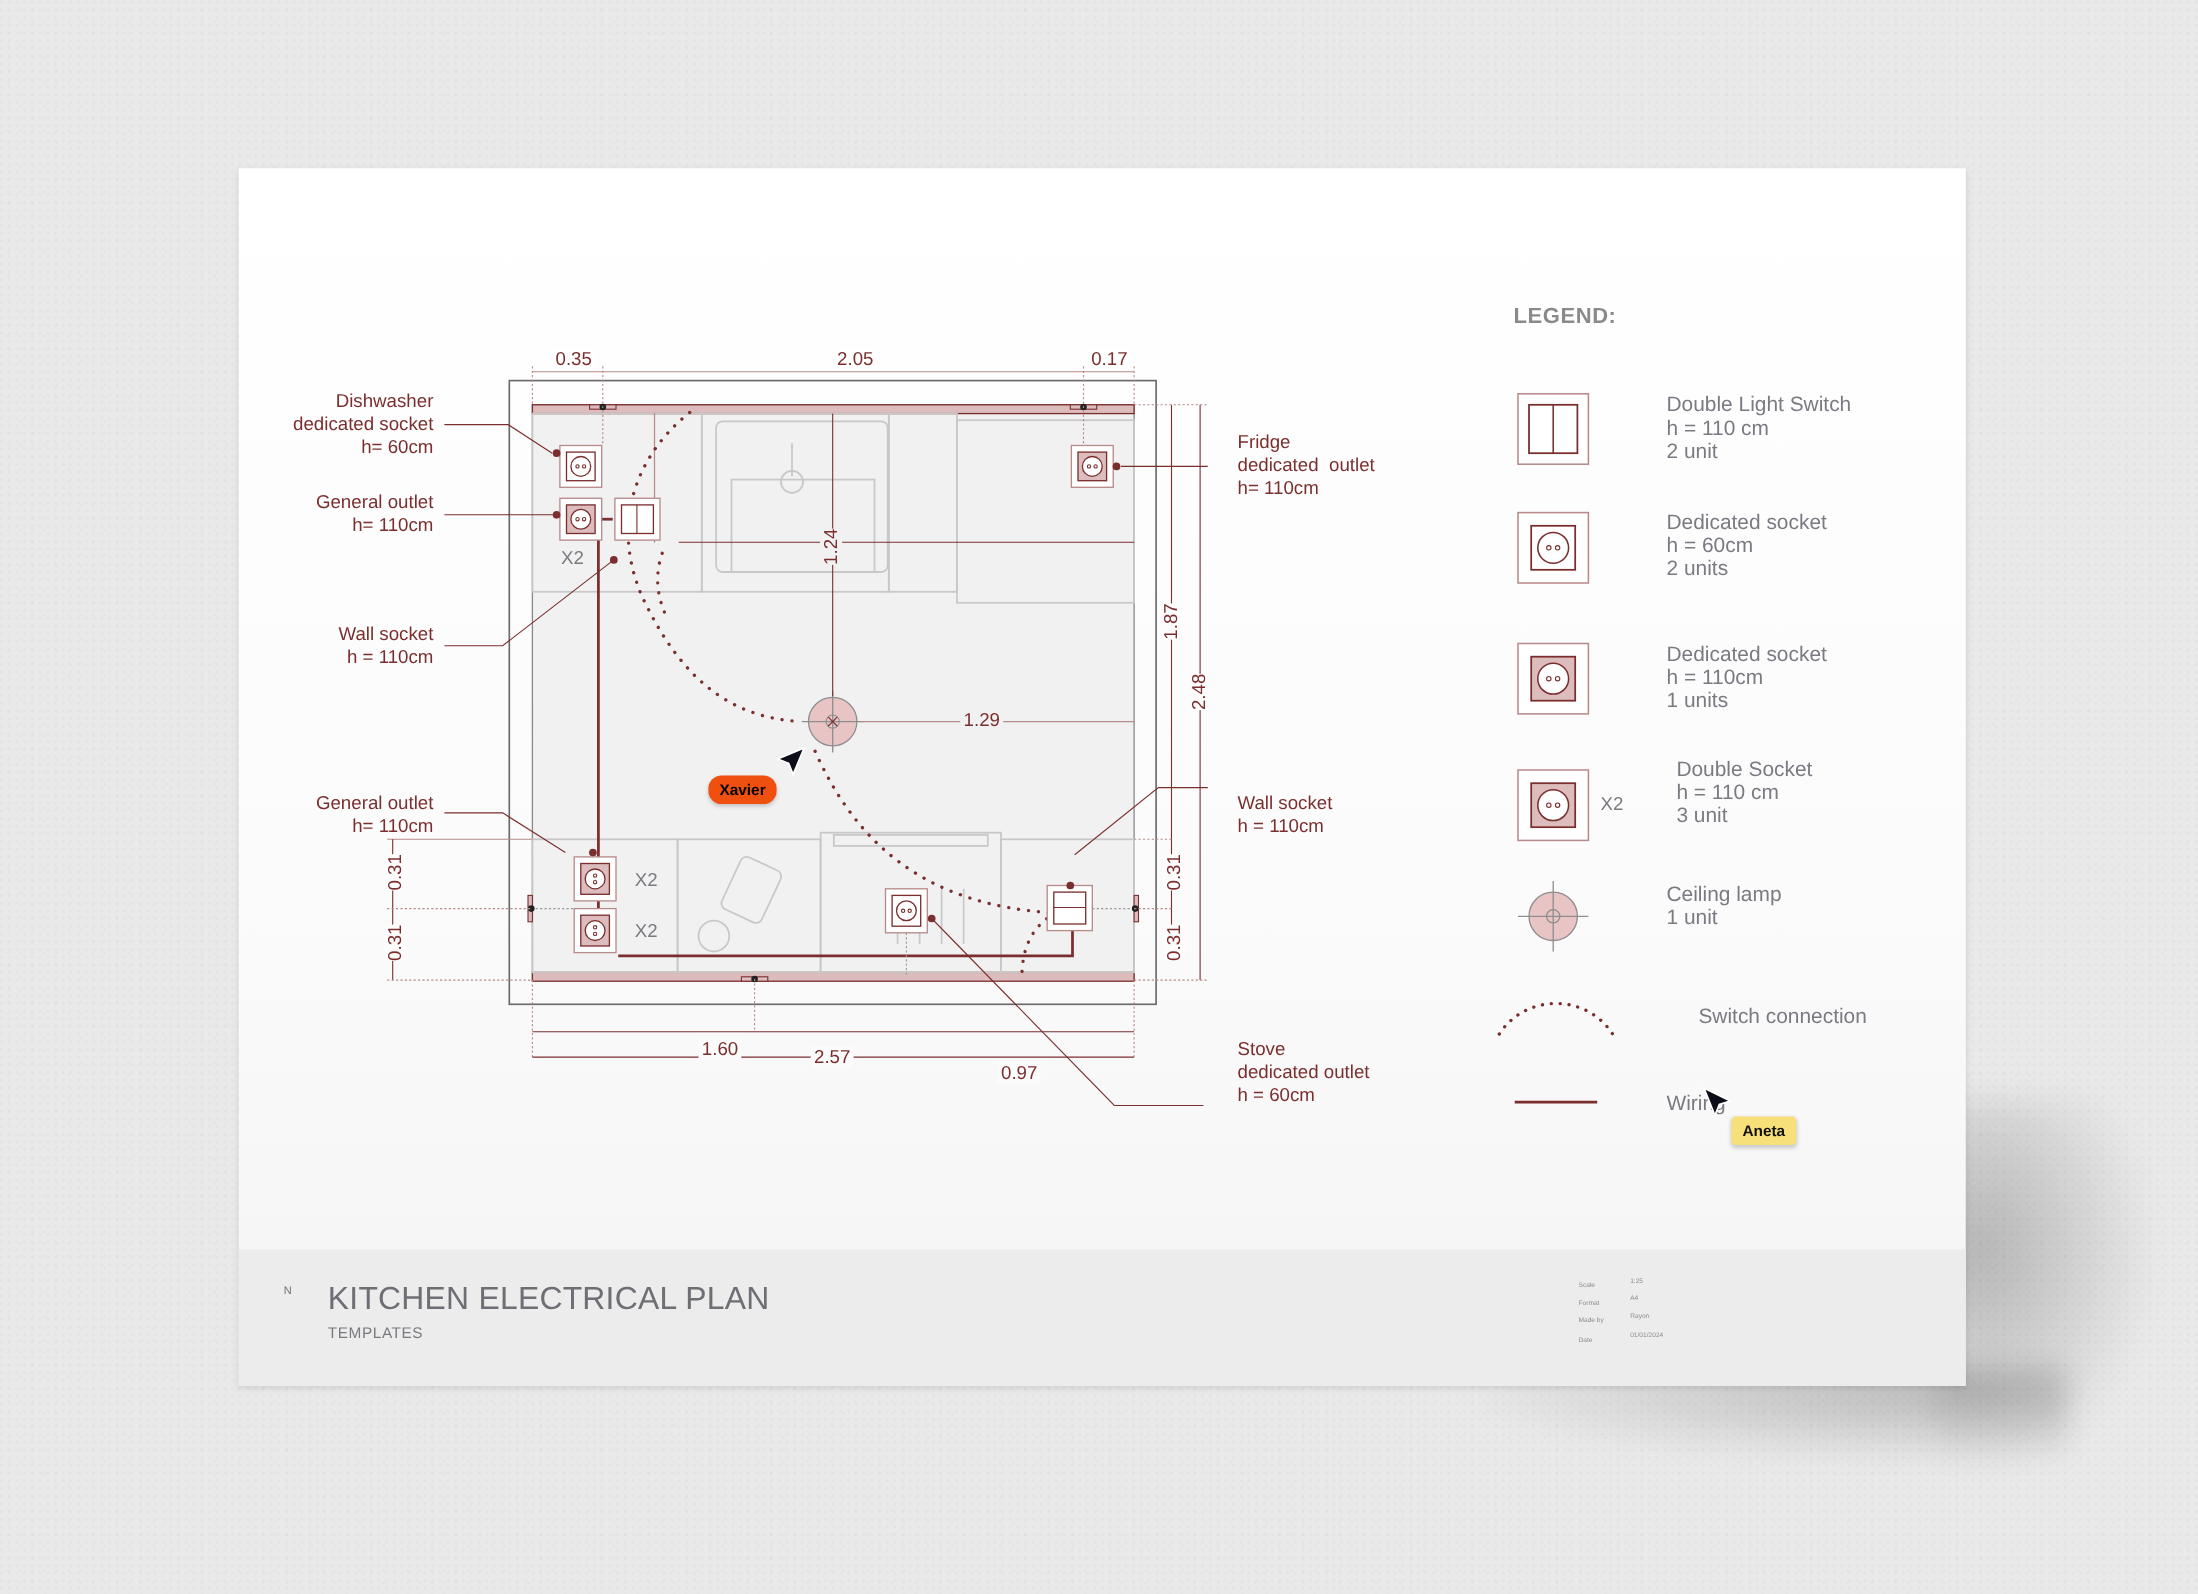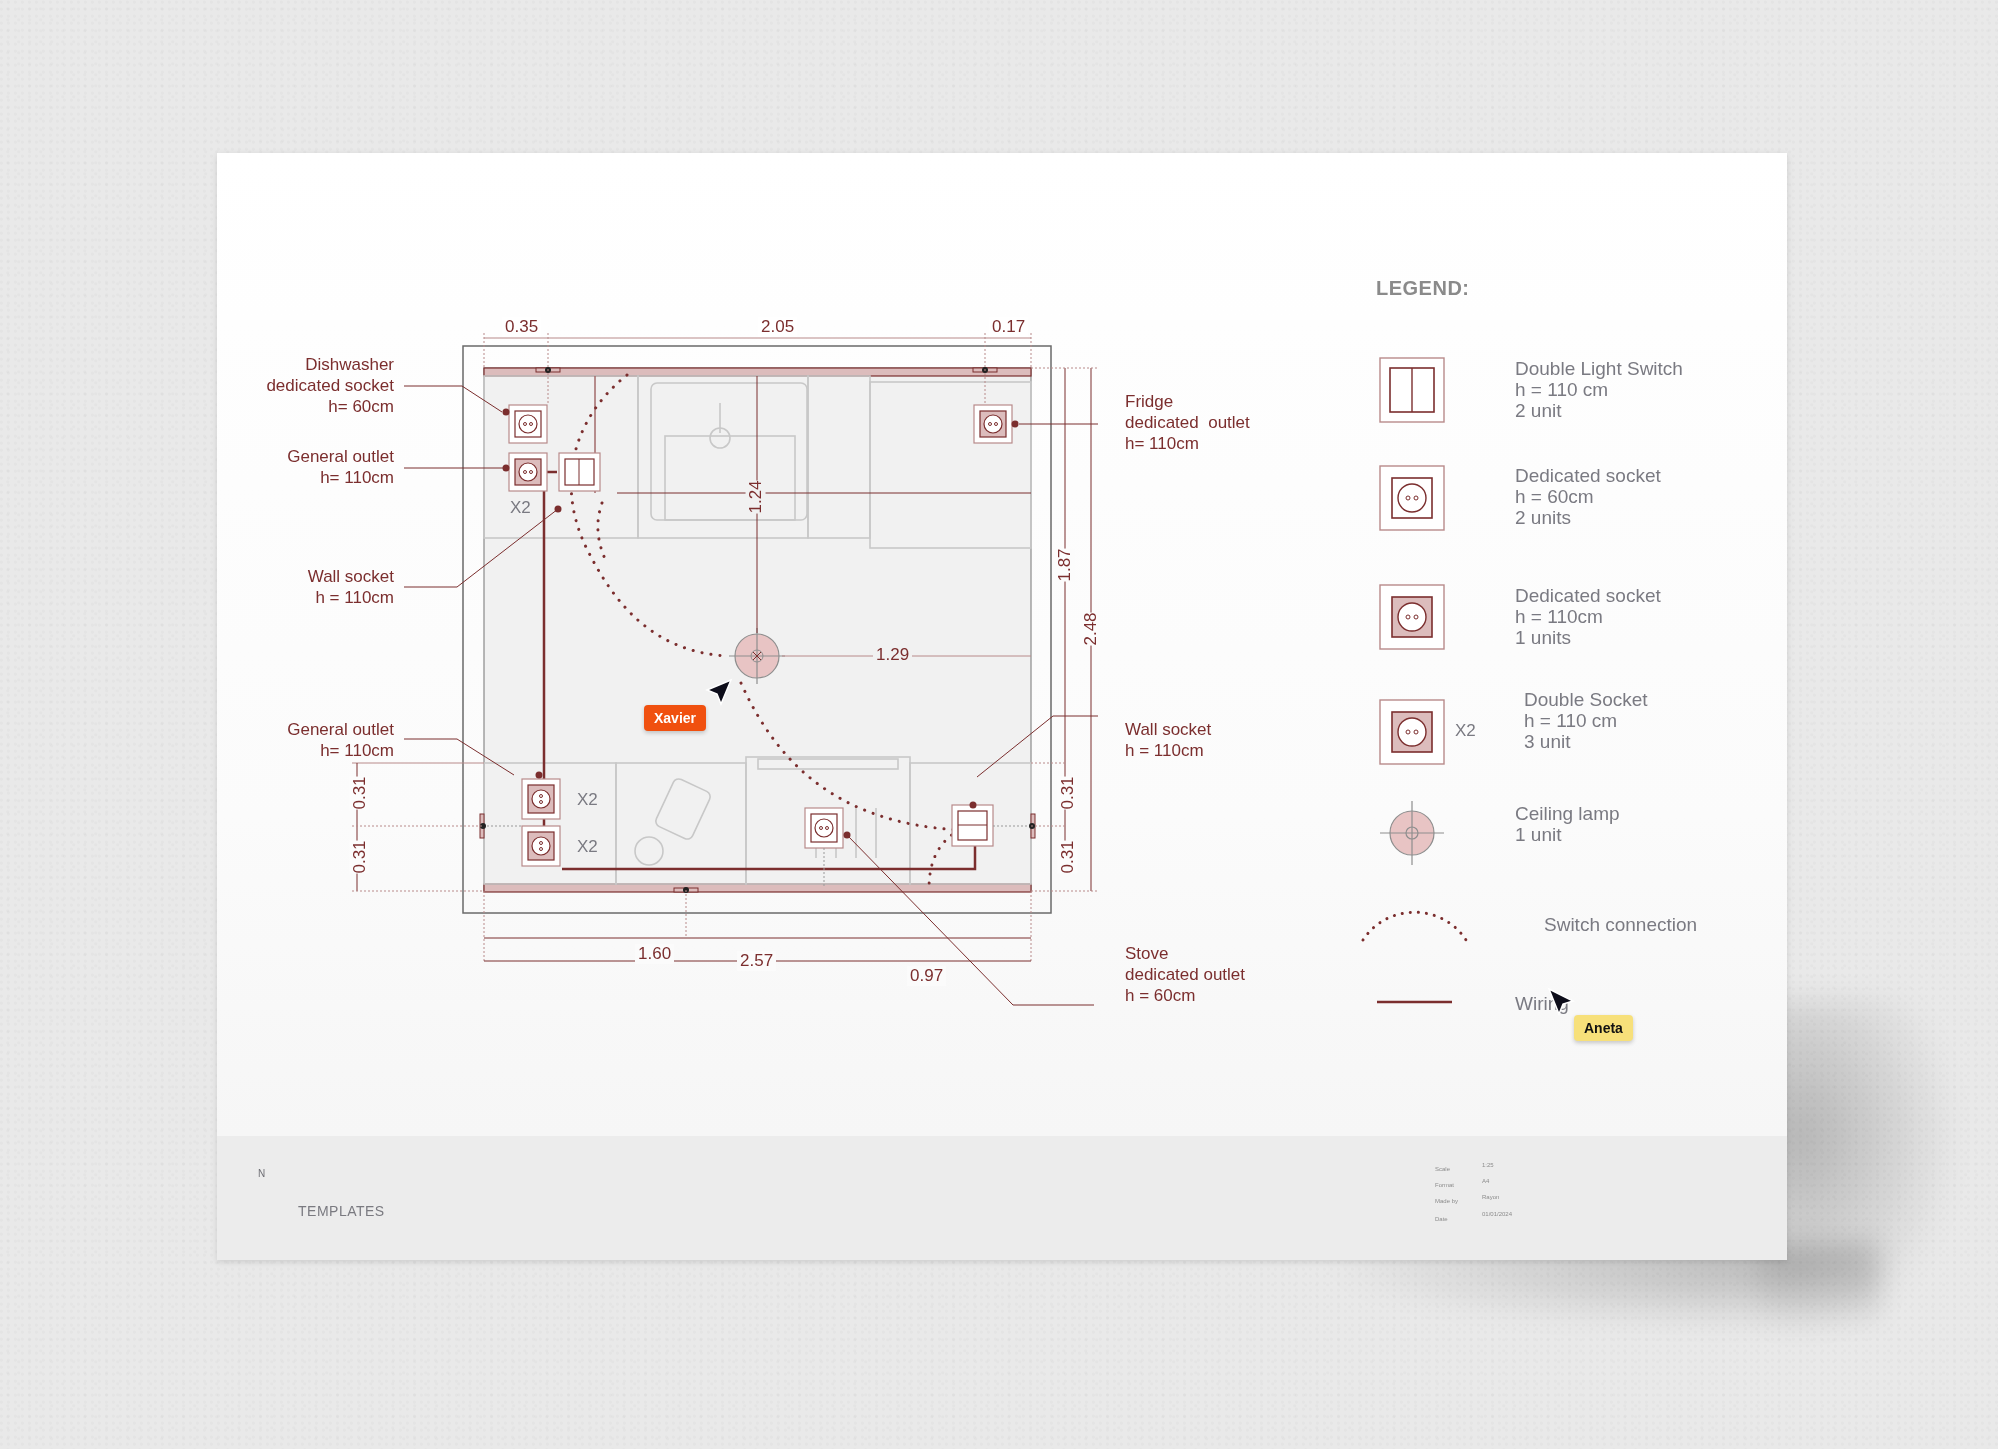--- a/index.html
+++ b/index.html
@@ -62,21 +62,21 @@
   }
   .meta-key, .meta-val {
     position: absolute; font-family: "Liberation Sans", sans-serif; font-size: 6px; color: #8c8c8c;
   }
   .cursor { position: absolute; }
   .tag {
     position: absolute; font-family: "Liberation Sans", sans-serif; font-weight: bold;
     font-size: 14px; padding: 5px 10px; border-radius: 4px;
     box-shadow: 0 2px 4px rgba(0,0,0,0.2);
   }
-  .tag.xavier { background: #f0500f; color: #ffffff; }
+  .tag.xavier { background: #f0500f; color: #000000; border-radius: 12px; }
   .tag.aneta { background: #f7e07a; color: #111; }
   .x2 {
     position: absolute; font-family: "Liberation Sans", sans-serif; font-size: 17px; color: #7a7a82;
   }
   .dim {
     position: absolute; font-family: "Liberation Sans", sans-serif; font-size: 17px; color: #7b2e2e;
     background: transparent;
   }
   .dim.v { transform: rotate(-90deg); transform-origin: center; }
 </style>
@@ -355,20 +355,21 @@
   <div class="legend-text" style="left:1307px; top:536px; white-space:pre;">Double Socket
 h = 110 cm
 3 unit</div>
   <div class="legend-text" style="left:1298px; top:650px; white-space:pre;">Ceiling lamp
 1 unit</div>
   <div class="legend-text" style="left:1298px; top:761px; white-space:pre;margin-left:29px;">Switch connection</div>
   <div class="legend-text" style="left:1298px; top:840px; white-space:pre;">Wiring</div>
 
   <div class="footer"></div>
   <div class="north-n">N</div>
+  <div class="title-main">KITCHEN ELECTRICAL PLAN</div>
   <div class="title-sub">TEMPLATES</div>
 
   <div class="meta-key" style="left:1218px; top:1013px;">Scale</div>
   <div class="meta-val" style="left:1265px; top:1009px;">1:25</div>
   <div class="meta-key" style="left:1218px; top:1029px;">Format</div>
   <div class="meta-val" style="left:1265px; top:1025px;">A4</div>
   <div class="meta-key" style="left:1218px; top:1045px;">Made by</div>
   <div class="meta-val" style="left:1265px; top:1041px;">Rayon</div>
   <div class="meta-key" style="left:1218px; top:1063px;">Date</div>
   <div class="meta-val" style="left:1265px; top:1058px;">01/01/2024</div>

